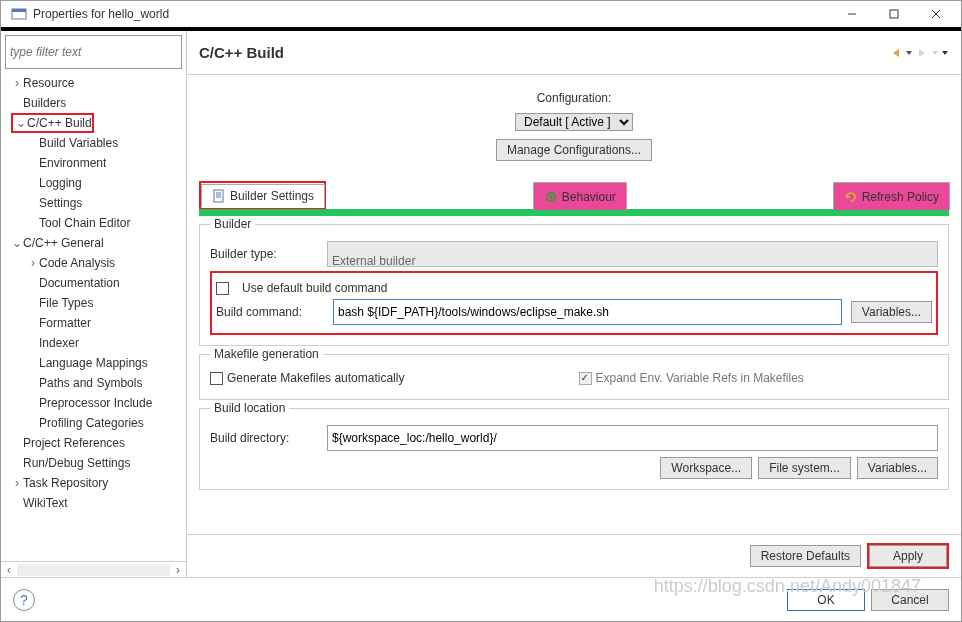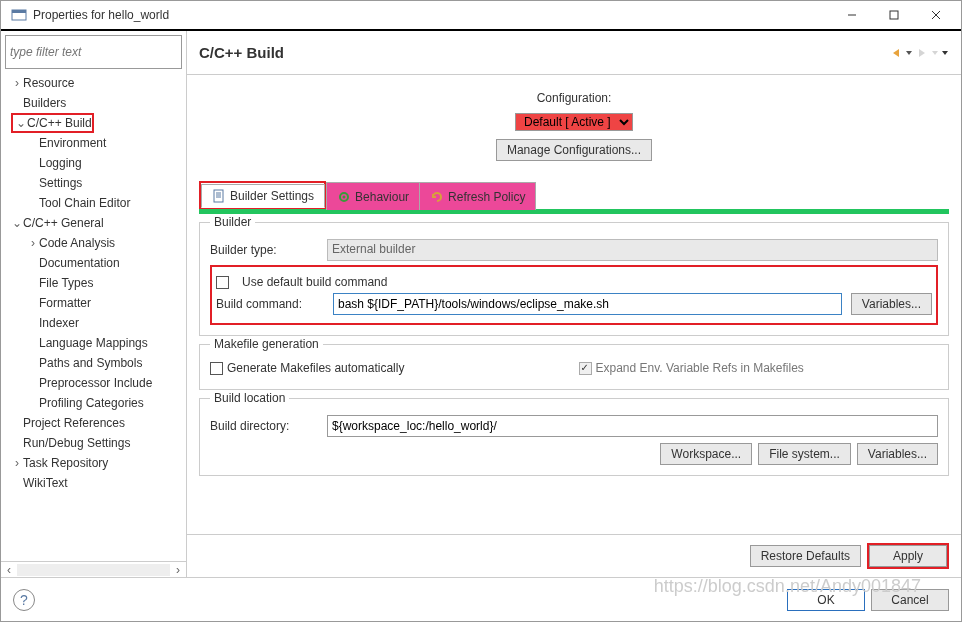--- a/index.html
+++ b/index.html
@@ -1,18 +1,18 @@
 <!DOCTYPE html>
 <html><head>
 <meta charset="utf-8">
 <style>
 * { box-sizing: border-box; font-family: "Segoe UI", Tahoma, sans-serif; font-size: 12px; }
 body { margin: 0; background: #fff; color: #333; }
 .window { width: 962px; height: 622px; border: 1px solid #999; display: flex; flex-direction: column; background: #fff; }
-.titlebar { height: 30px; display: flex; align-items: center; padding: 0 4px; border-bottom: 2px solid #000000; }
+.titlebar { height: 30px; display: flex; align-items: center; padding: 0 4px; border-bottom: 4px solid #000000; }
 .titlebar-icon { width: 16px; height: 16px; margin: 0 6px; }
 .titlebar-title { flex: 1; }
 .titlebar-btns { display: flex; }
 .titlebar-btn { width: 42px; height: 28px; display: flex; align-items: center; justify-content: center; }
 .body { flex: 1; display: flex; overflow: hidden; }
 .sidebar { width: 186px; border-right: 1px solid #ccc; display: flex; flex-direction: column; }
 .filter { margin: 4px 4px 0 4px; }
 .filter input { width: 100%; height: 34px; border: 1px solid #999; padding: 0 4px; font-style: italic; color: #666; }
 .tree { flex: 1; padding: 4px 0 0 0; overflow-y: auto; }
 .tree-item { display: flex; align-items: center; height: 20px; cursor: default; white-space: nowrap; }
@@ -22,33 +22,33 @@
 .selected { border: 2px solid #e21f26; padding-top:1px; padding-bottom:1px; margin-left:6px; padding-left: 2px; display:inline-flex; }
 .hscroll { height: 16px; border-top: 1px solid #ccc; display:flex; align-items:center; }
 .hscroll .l, .hscroll .r { width:16px; text-align:center; color:#666;}
 .hscroll .track { flex:1; background:#eee; height:12px;}
 .main { flex: 1; display: flex; flex-direction: column; }
 .main-header { height: 44px; border-bottom: 1px solid #ccc; display: flex; align-items: center; padding: 0 12px; }
 .main-header-title { font-size: 15px; font-weight: bold; flex: 1; }
 .nav-arrows { display: flex; gap: 2px; align-items: center; }
 .main-content { flex: 1; overflow-y: auto; padding: 8px 12px; }
 .config-row { display: flex; align-items: center; gap: 8px; margin: 8px 0 20px 0; flex-direction: column; }
-.config-row select { flex: 1; height: 22px; border: 1px solid #999; background: #ef4444; padding: 0 4px; }
+.config-row select { flex: 1; height: 22px; border: 1px solid #999; background: #e5e5e5; padding: 0 4px; }
 .btn { height: 22px; border: 1px solid #999; background: #e9e9e9; padding: 0 10px; cursor: default; display:inline-flex; align-items:center; justify-content:center; }
-.tabs { display: flex; border-bottom: 5px solid #22c55e; gap: 0; }
+.tabs { display: flex; border-bottom: 7px solid #22c55e; gap: 0; justify-content: space-between; }
 .tab { display: flex; align-items: center; gap: 4px; padding: 4px 10px; border: 1px solid #aaa; border-bottom: none; margin-right: -1px; background: #ec4899; position: relative; top: 1px; }
 .tab.active { background: #fff; border-bottom: 1px solid #fff; }
 .tab-wrap-hl { border: 2px solid #e21f26; display:inline-flex; padding:0; }
 .tab-icon { width: 14px; height: 14px; display:inline-block; }
 .fieldset { border: 1px solid #ccc; margin: 8px 0; padding: 8px 10px 10px 10px; }
 .fieldset .legend { position: relative; top: -16px; background: #fff; display: inline-block; padding: 0 4px; color: #333; }
 .fieldset-inner { margin-top: -10px; }
 .row { display: flex; align-items: center; gap: 9px; margin: 4px 0; }
 .row label.lbl { width: 108px; }
-.row .input { flex: 1; height: 22px; border: 1px solid #999; padding: 2px 4px; background: #fff; }
+.row .input { flex: 1; height: 22px; border: 1px solid #999; padding: 12px 4px; background: #fff; }
 .row .input.disabled { background: #e9e9e9; color: #666; border-color:#bbb; }
 .row .input.blue { border: 1px solid #3b82c4; }
 .chk { width: 13px; height: 13px; border: 1px solid #555; display: inline-block; margin-right: 4px; background:#fff; }
 .chk.checked::after { content:"✓"; font-size:10px; position:relative; top:-3px; left:1px; color:#333;}
 .chk.disabled { border-color:#aaa; background:#f0f0f0;}
 .hlred { border: 2px solid #e21f26; padding: 4px; }
 .btnrow { display:flex; gap:6px; justify-content:flex-end; margin-top:6px; }
 .main-footer { border-top: 1px solid #ccc; padding: 8px 12px; display: flex; justify-content: flex-end; gap: 6px; align-items:center;}
 .main-footer .btn { min-width: 78px; }
 .apply-hl { border: 2px solid #e21f26; display:inline-flex; }
@@ -108,20 +108,24 @@
             <span>Builders</span>
           </div>
           <div class="tree-item lvl1" style="padding-left: 4px;">
             <span class="selected">
               <span class="chev">⌄</span>
               <span>C/C++ Build</span>
             </span>
           </div>
           <div class="tree-item lvl2">
             <span class="chev"> </span>
+            <span>Build Variables</span>
+          </div>
+          <div class="tree-item lvl2">
+            <span class="chev"> </span>
             <span>Environment</span>
           </div>
           <div class="tree-item lvl2">
             <span class="chev"> </span>
             <span>Logging</span>
           </div>
           <div class="tree-item lvl2">
             <span class="chev"> </span>
             <span>Settings</span>
           </div>

